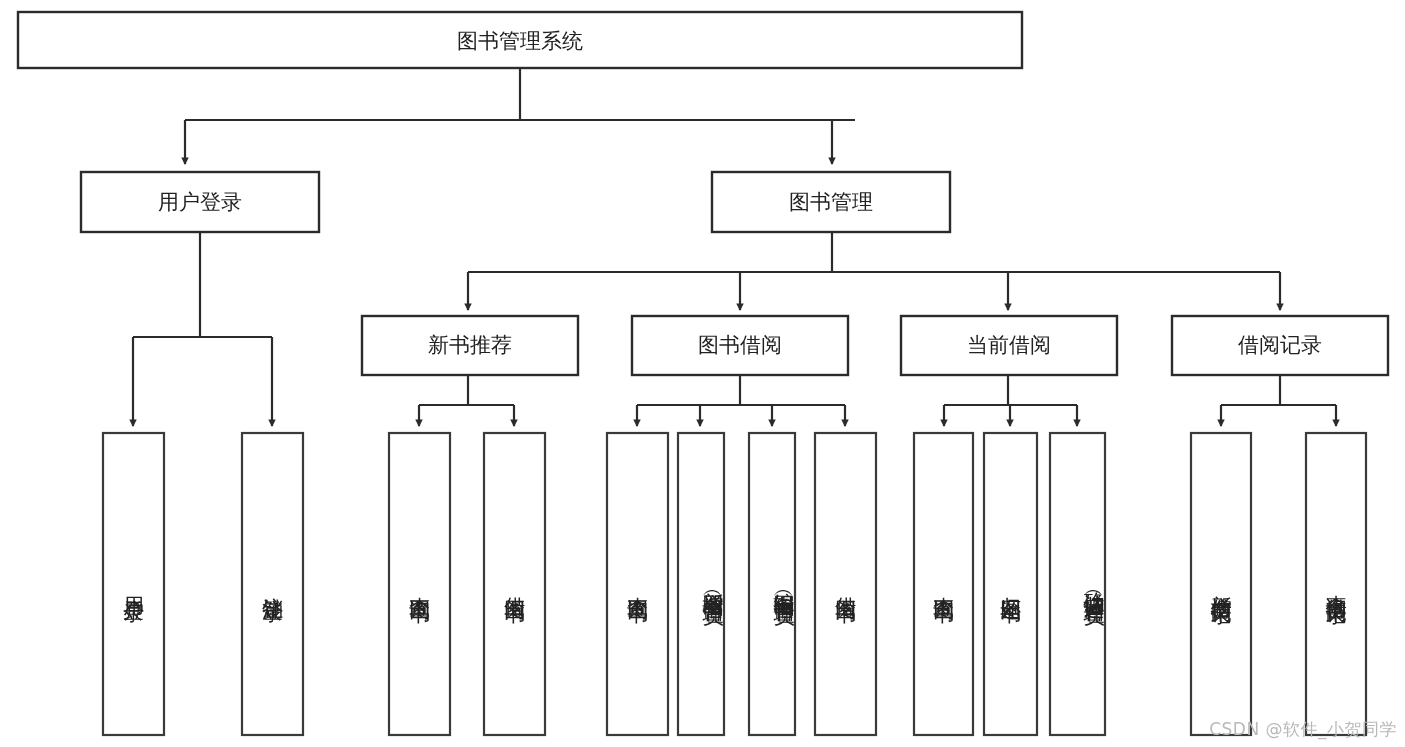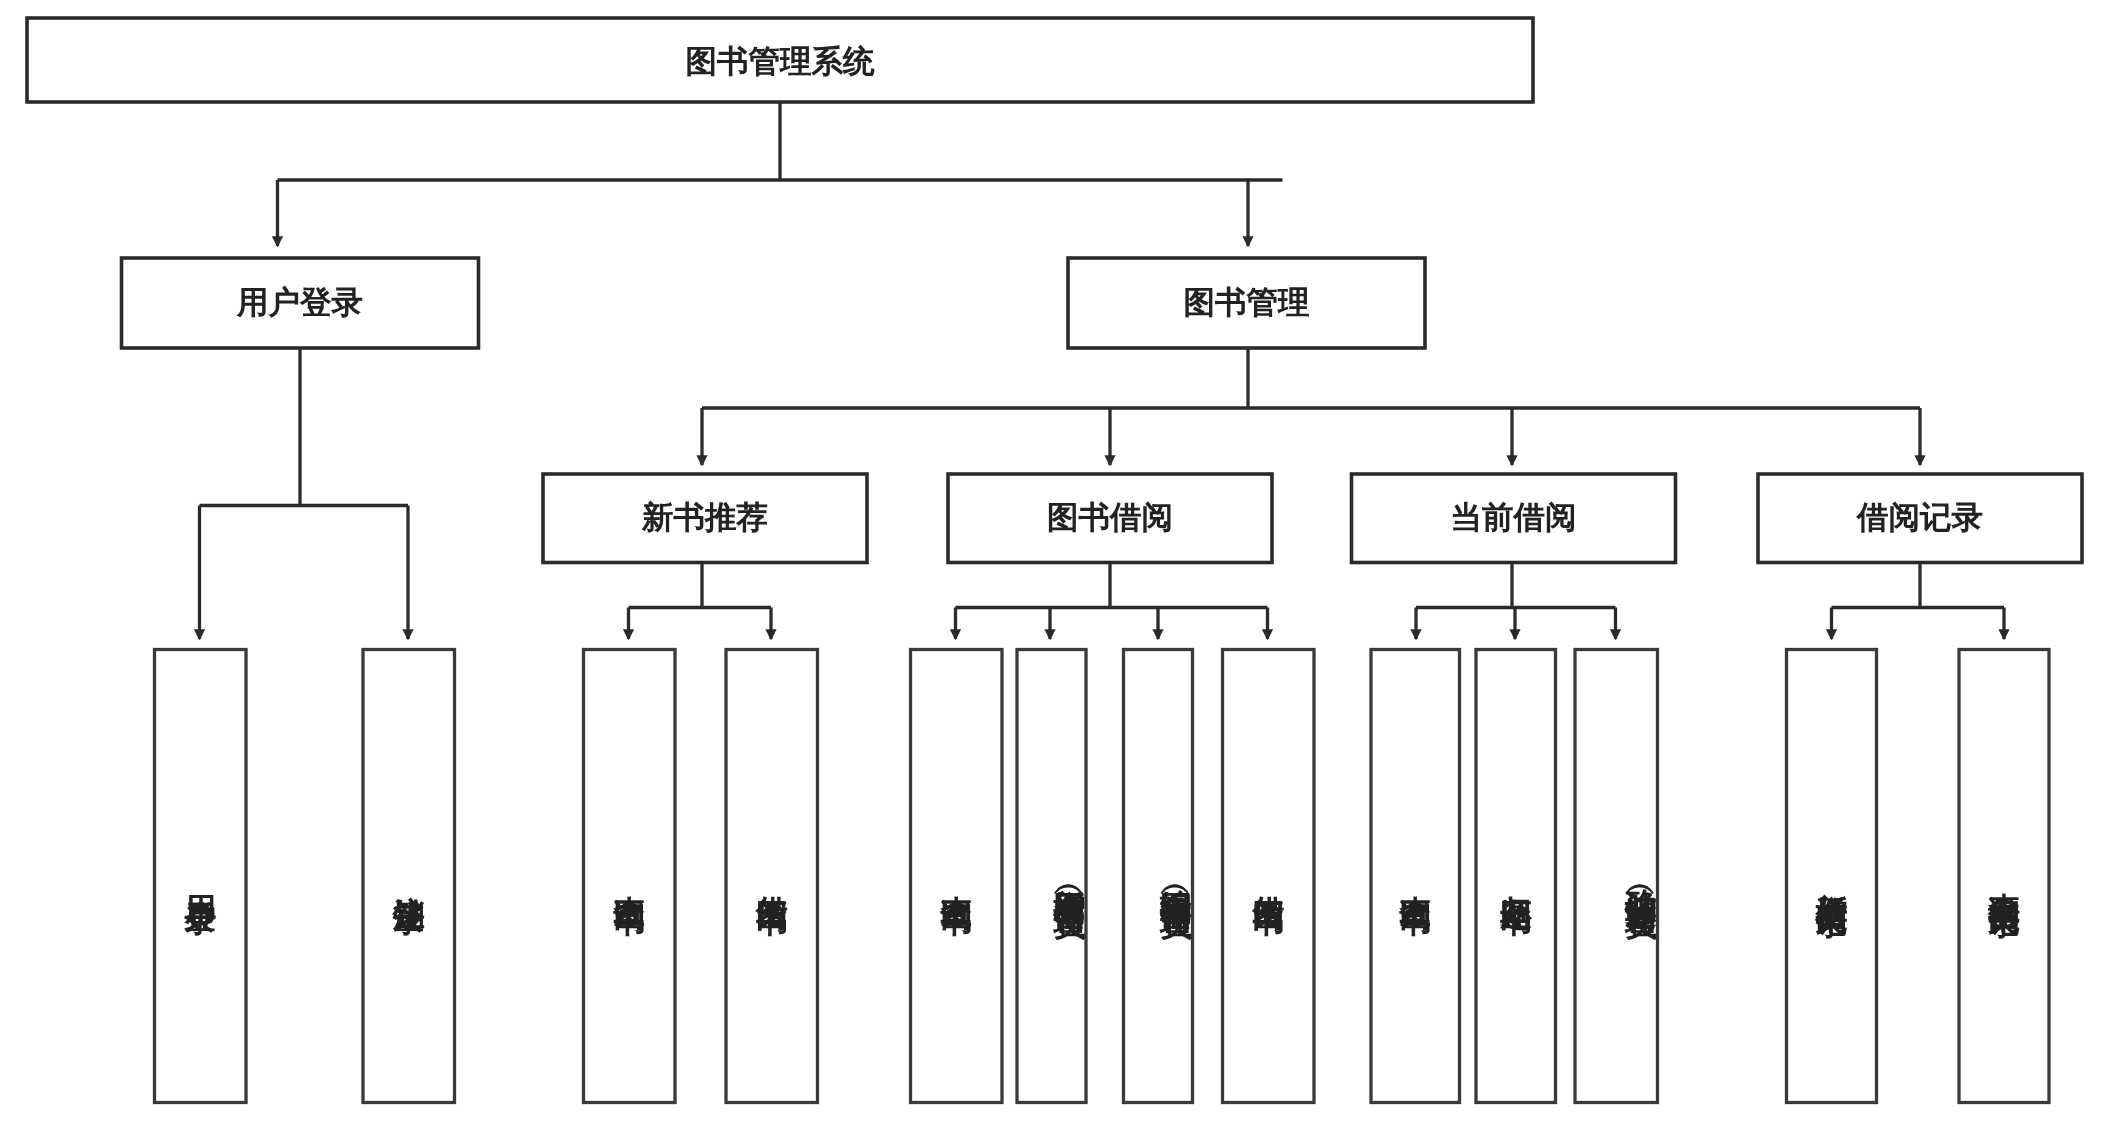--- a/index.html
+++ b/index.html
@@ -10,21 +10,20 @@
   }
   body {
     font-family: "DejaVu Sans", "Liberation Sans", sans-serif;
   }
   #diagram-root {
     position: relative;
     width: 1405px;
     height: 747px;
     background: #ffffff;
     overflow: hidden;
-    font-weight: bold;
   }
   svg#tree-svg {
     position: absolute;
     left: 0;
     top: 0;
     width: 1405px;
     height: 747px;
     display: block;
   }
   .node-box {
@@ -201,13 +200,14 @@
   <div class="leaf-label-wrap" style="left:749px; top:437px; width:46px; height:294px; align-items:flex-start;">编辑图书（管理员）</div>
   <div class="leaf-label-wrap" style="left:815px; top:433px; width:61px; height:302px;">借阅图书</div>
 
   <div class="leaf-label-wrap" style="left:914px; top:433px; width:59px; height:302px;">查询图书</div>
   <div class="leaf-label-wrap" style="left:984px; top:433px; width:53px; height:302px;">归还图书</div>
   <div class="leaf-label-wrap" style="left:1050px; top:437px; width:55px; height:294px; align-items:flex-start;">确认归还（管理员）</div>
 
   <div class="leaf-label-wrap" style="left:1191px; top:433px; width:60px; height:302px;">新增借阅记录</div>
   <div class="leaf-label-wrap" style="left:1306px; top:433px; width:60px; height:302px;">查询借阅记录</div>
 
+  <div class="watermark">CSDN @软件_小贺同学</div>
 </div>
 
 </body></html>

